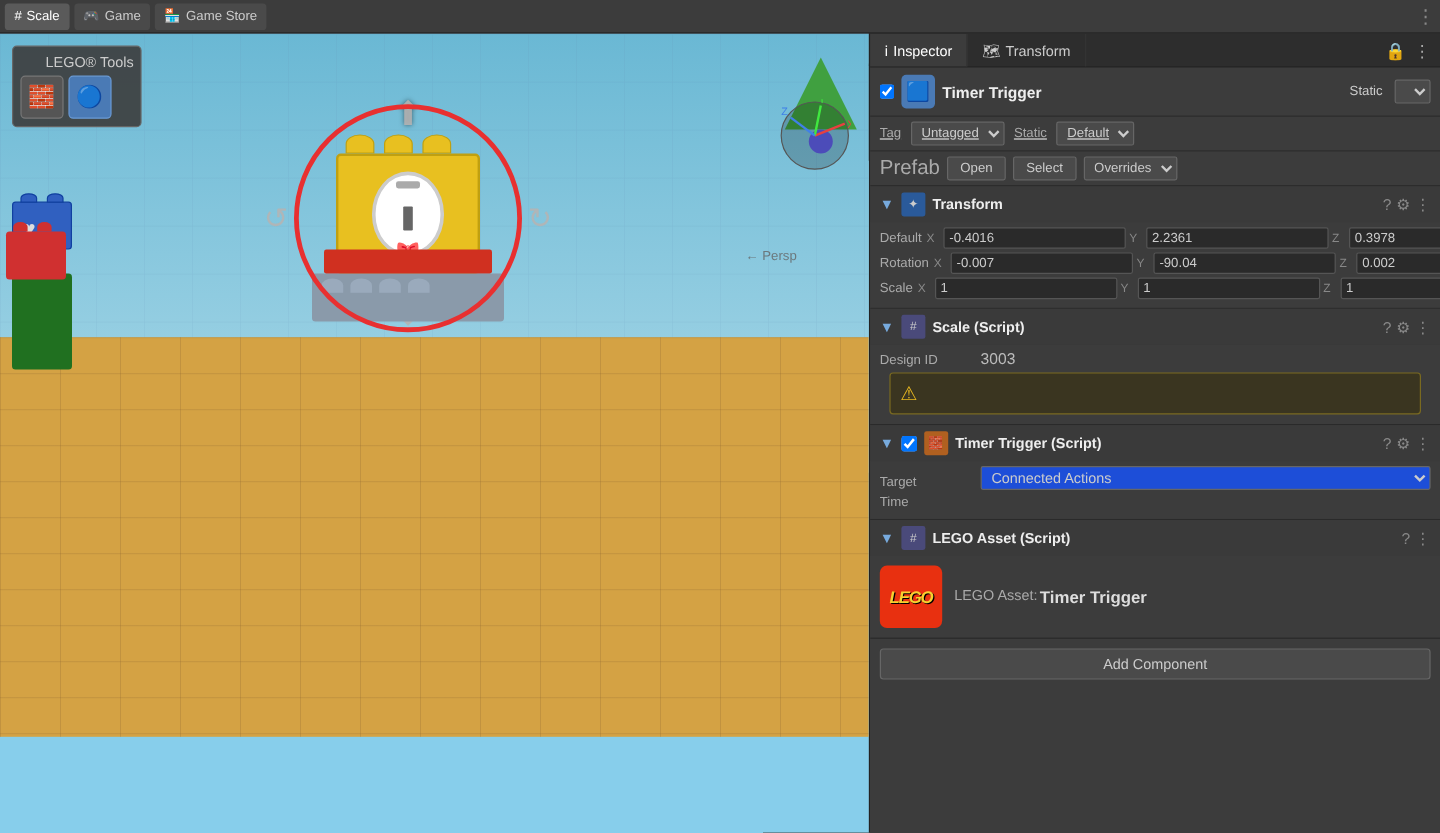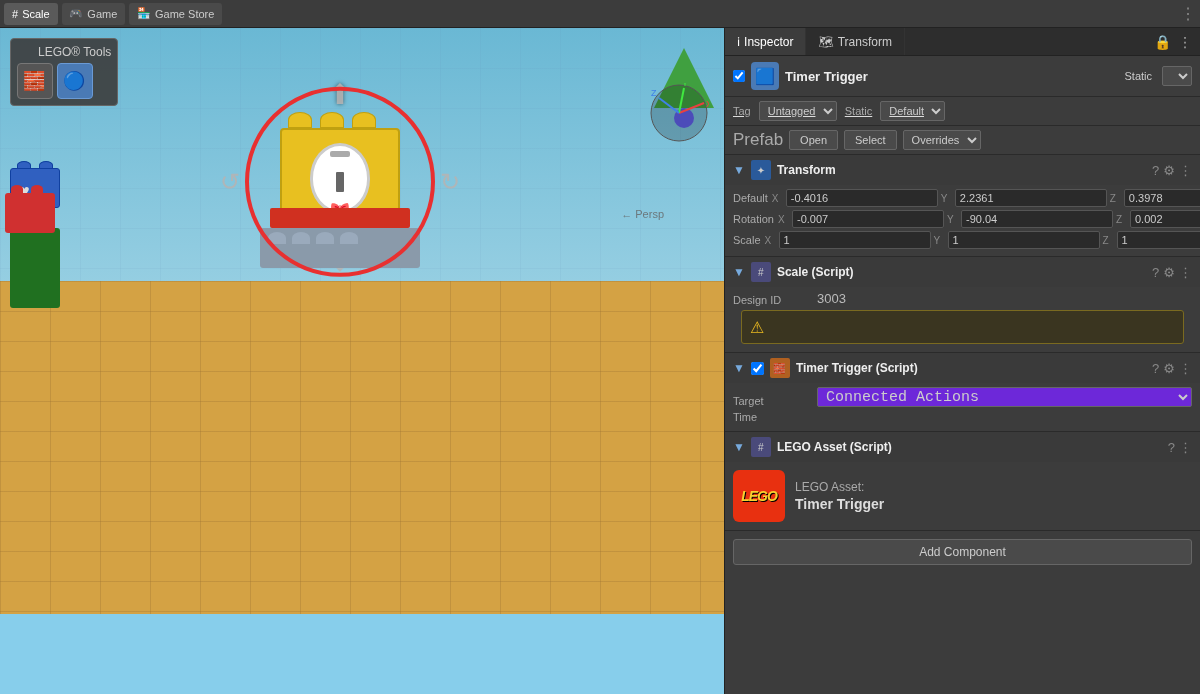--- a/index.html
+++ b/index.html
@@ -293,22 +293,22 @@
       gap: 4px;
     }
     .script-label {
       width: 80px; font-size: 11px; color: #aaa;
     }
     .script-value {
       flex: 1; font-size: 13px; color: #bbb;
     }
     .script-dropdown {
       flex: 1;
-      background: #6d28d9; border: 1px solid #666; color: #ccc;
-      font-size: 15px; height: 20px; padding: 0 4px; border-radius: 2px; font-family: Liberation Mono, monospace;
+      background: #1d4ed8; border: 1px solid #666; color: #ccc;
+      font-size: 12px; height: 20px; padding: 0 4px; border-radius: 2px;
     }
 
     
     .warning-box {
       display: flex;
       align-items: flex-start;
       gap: 8px;
       margin: 4px 8px;
       padding: 6px 8px;
       background: #3a3520;
@@ -344,21 +344,21 @@
       display: flex; align-items: center; justify-content: center;
     }
     .lego-logo-text {
       font-size: 14px; font-weight: 900;
       color: #f8d030;
       font-style: italic;
       font-family: Impact, Arial Black, sans-serif;
       letter-spacing: -1px;
       text-shadow: 1px 1px 0 #000;
     }
-    .lego-asset-info { display: flex; flex-direction: column; gap: 2px; }
+    .lego-asset-info { display: flex; gap: 2px; text-align: center; }
     .lego-asset-title { font-size: 12px; color: #aaa; }
     .lego-asset-name { font-size: 14px; color: #ddd; font-weight: bold; }
 
     
     .add-component-btn {
       width: calc(100% - 16px);
       margin: 8px;
       padding: 5px;
       background: #4a4a4a;
       border: 1px solid #666;

